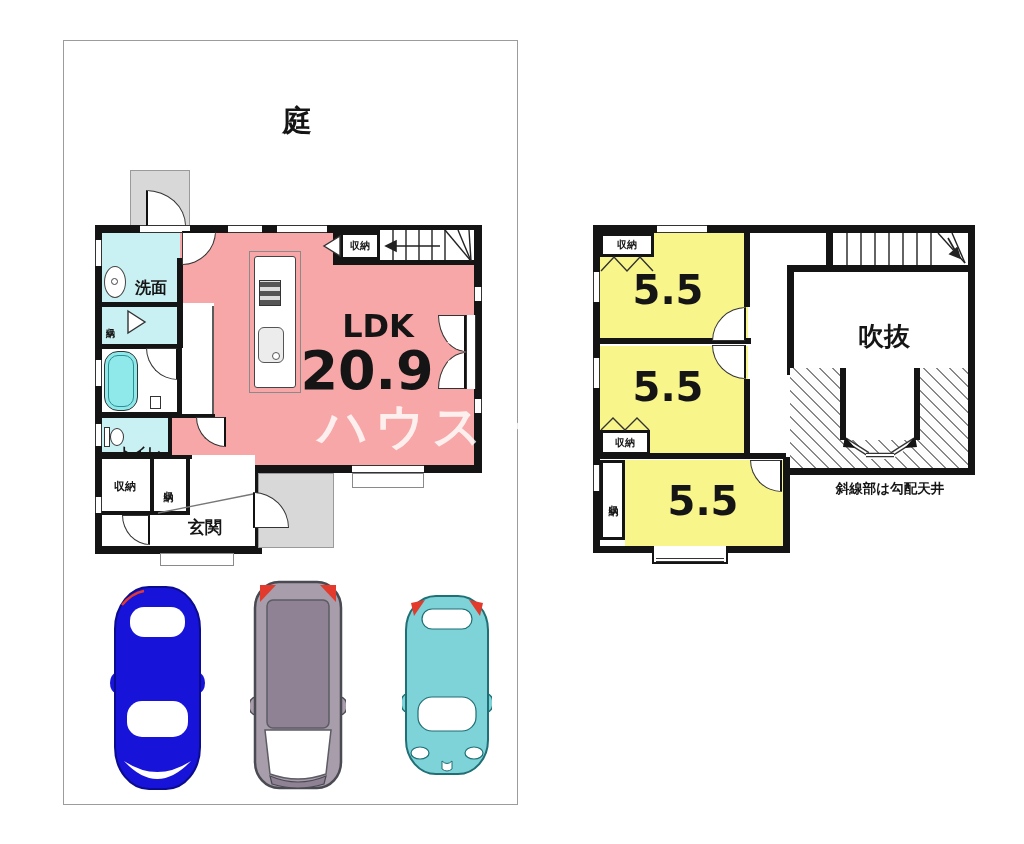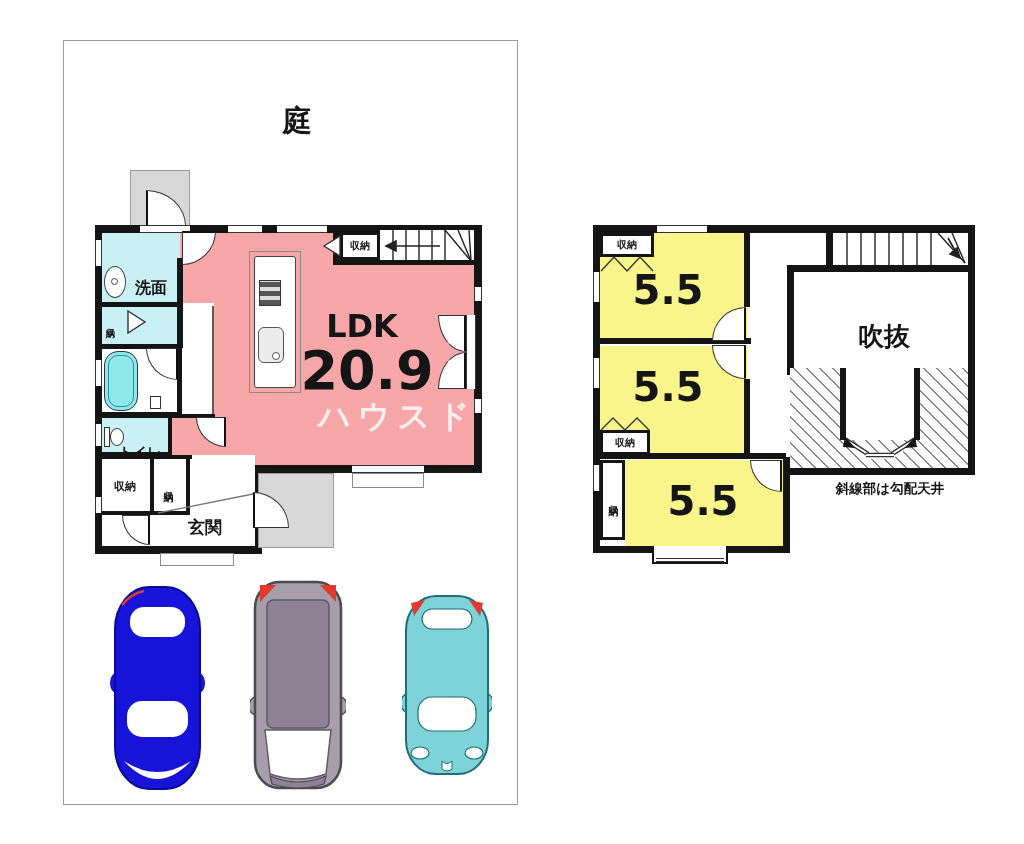--- a/index.html
+++ b/index.html
@@ -102,21 +102,21 @@
   <div class="abs" style="left:150px;top:396px;width:11px;height:13px;background:#fff;border:1.2px solid #333;box-sizing:border-box;"></div>
   <div class="abs" style="left:104px;top:427px;width:6px;height:20px;background:#fff;border:1.3px solid #333;box-sizing:border-box;"></div>
   <div class="abs" style="left:110px;top:428px;width:14px;height:18px;background:#fff;border:1.3px solid #333;border-radius:50%;box-sizing:border-box;"></div>
 
   <div class="lbl" style="left:151px;top:288px;font-size:16px;">洗面</div>
   <div class="lbl vert" style="left:110px;top:322px;font-size:9px;">収納</div>
   <div class="lbl" style="left:140px;top:452px;font-size:14px;">トイレ</div>
   <div class="lbl" style="left:125px;top:486px;font-size:11px;">収納</div>
   <div class="lbl vert" style="left:168px;top:484px;font-size:10px;">収納</div>
   <div class="lbl" style="left:205px;top:527px;font-size:17px;">玄関</div>
-  <div class="lbl" style="left:362px;top:326px;font-size:32px;text-align:right;">LDK</div>
+  <div class="lbl" style="left:378px;top:326px;font-size:32px;text-align:right;">LDK</div>
   <div class="lbl" style="left:362px;top:371px;font-size:54px;padding-left:10px;">20.9</div>
 
   <div class="fill" style="left:600px;top:233px;width:148px;height:108px;background:var(--yellow);"></div>
   <div class="fill" style="left:600px;top:346px;width:148px;height:109px;background:var(--yellow);"></div>
   <div class="fill" style="left:625px;top:460px;width:158px;height:86px;background:var(--yellow);"></div>
 
   <div class="w" style="left:593px;top:225px;width:382px;height:8px;"></div>
   <div class="w" style="left:593px;top:225px;width:7px;height:328px;"></div>
   <div class="w" style="left:593px;top:546px;width:197px;height:7px;"></div>
   <div class="w" style="left:783px;top:457px;width:7px;height:96px;"></div>
@@ -213,21 +213,21 @@
       <line x1="846" y1="440" x2="868" y2="454" stroke="#fff" stroke-width="2"></line>
       <line x1="914" y1="440" x2="892" y2="454" stroke="#333" stroke-width="4.5"></line>
       <line x1="914" y1="440" x2="892" y2="454" stroke="#fff" stroke-width="2"></line>
       <line x1="866" y1="455" x2="894" y2="455" stroke="#333" stroke-width="4.5"></line>
       <line x1="866" y1="455" x2="894" y2="455" stroke="#fff" stroke-width="2"></line>
       <polygon points="845,436 855,448 843,447" fill="#141414"></polygon>
       <polygon points="915,436 905,448 917,447" fill="#141414"></polygon>
     </g>
   </svg>
 
-  <div class="wm" style="left:318px;top:416px;font-size:32px;color:rgba(255,255,255,0.82);">ハウスド</div>
+  <div class="wm" style="left:318px;top:426px;font-size:49px;color:rgba(255,255,255,0.82);">ハウスド</div>
 
   <svg class="abs" style="left:110px;top:583px;" width="95" height="210" viewBox="0 0 95 210">
     <ellipse cx="6" cy="100" rx="6" ry="10" fill="var(--car-blue)"></ellipse>
     <ellipse cx="89" cy="100" rx="6" ry="10" fill="var(--car-blue)"></ellipse>
     <rect x="5" y="4" width="85" height="202" rx="34" ry="42" fill="var(--car-blue)" stroke="#0b0b8f" stroke-width="2"></rect>
     <rect x="20" y="24" width="55" height="30" rx="14" fill="#fff"></rect>
     <rect x="17" y="118" width="61" height="36" rx="15" fill="#fff"></rect>
     <path d="M14 178 Q47 200 81 178 Q47 214 14 178 Z" fill="#fff"></path>
     <path d="M12 22 Q22 10 34 8" fill="none" stroke="var(--accent-red)" stroke-width="2.5"></path>
   </svg>

